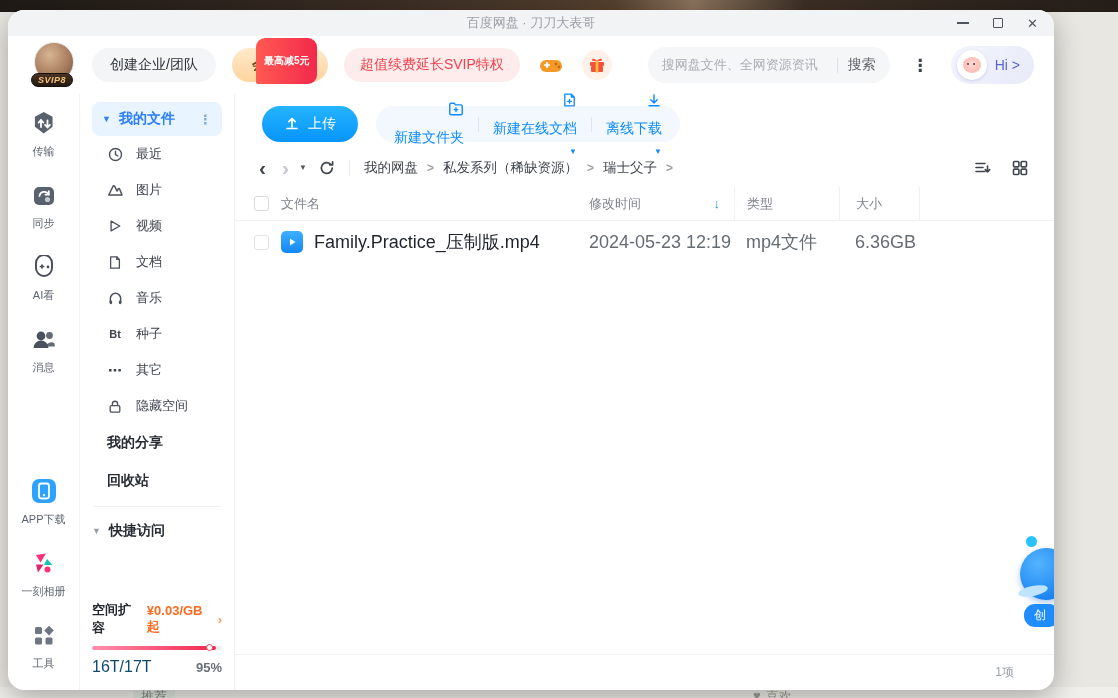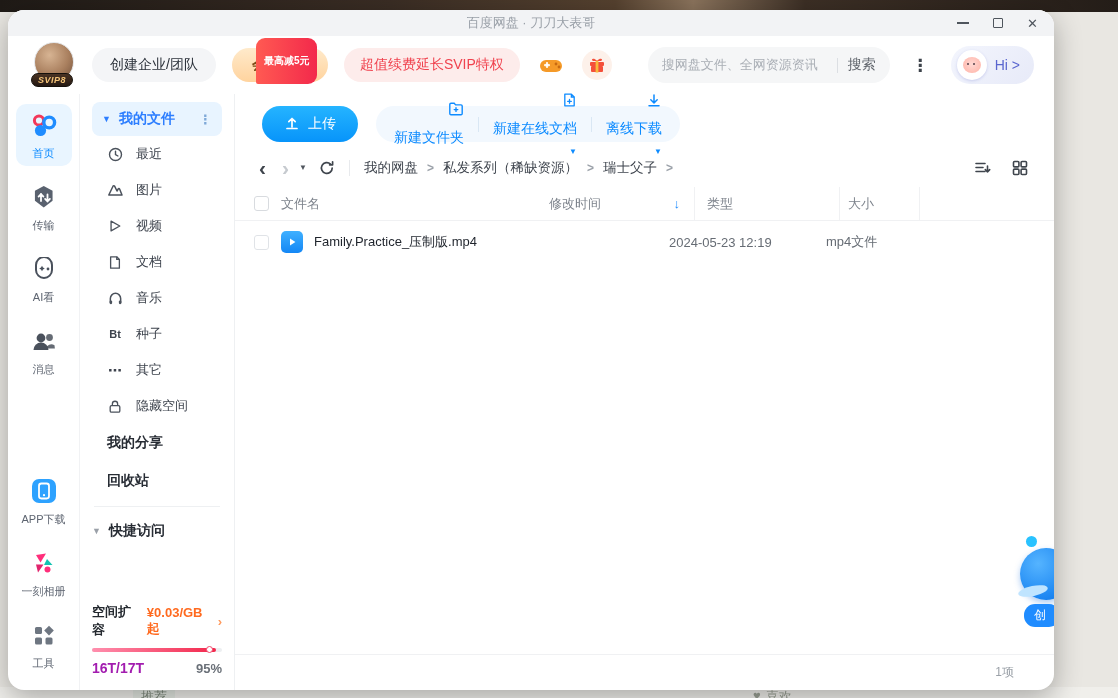--- a/index.html
+++ b/index.html
@@ -114,21 +114,21 @@
   .nav-bottom { margin-top:auto; }
   .storage-line { display:flex; align-items:center; gap:5px; cursor:pointer; }
   .storage-title { font-size:13px; font-weight:bold; color:#24292f; }
   .storage-price { font-size:13px; font-weight:bold; color:#ff6a1f; }
   .storage-chev { font-size:13px; color:#ff9a5e; font-weight:bold; }
   .progress { margin-top:9px; height:4px; border-radius:2px; background:#edeff1; position:relative; }
   .progress-fill { height:4px; border-radius:2px; background:linear-gradient(90deg,#ff8fae,#f2274b); }
   .progress-dot { position:absolute; top:-2px; width:7px; height:7px; border-radius:50%;
     background:#fff; border:1.5px solid #f2476b; }
   .storage-stats { margin-top:8px; display:flex; justify-content:space-between; align-items:center; }
-  .storage-usage { font-size:14px; color:#a21caf;font-weight:bold; }
+  .storage-usage { font-size:16px; color:#0c4a6e; }
   .storage-pct { font-size:13px; font-weight:bold; color:#6a7078; }
 
   
   .content { flex:1; display:flex; flex-direction:column; min-width:0; position:relative; }
   .toolbar { display:flex; align-items:center; gap:18px; padding:12px 0 8px 27px; flex:none; }
   .btn-upload { height:36px; border-radius:18px; padding:0 22px; display:flex; align-items:center;
     gap:8px; color:#fff; font-size:14px; cursor:pointer;
     background:linear-gradient(180deg,#25b4ff,#0794fa); }
   .toolbar-group { height:36px; border-radius:18px; background:#f2f8fe; display:flex;
     align-items:center; padding:0 18px; gap:14px; }
@@ -148,26 +148,26 @@
   .view-icons { margin-left:auto; display:flex; align-items:center; gap:20px; }
   .view-ic { cursor:pointer; display:flex; }
 
   .table-head { display:flex; align-items:center; height:34px; border-bottom:1px solid #f0f1f3;
     font-size:13px; color:#7d838c; flex:none; }
   .col-check { width:46px; padding-left:19px; display:flex; align-items:center; }
   .checkbox { width:15px; height:15px; border:1px solid #d8dbdf; border-radius:3px; background:#fff; cursor:pointer; }
   .col-name { flex:1; display:flex; align-items:center; gap:11px; min-width:0; }
   .col-time { width:145px; display:flex; align-items:center; }
   .col-type { width:105px; display:flex; align-items:center; align-self:stretch; padding-left:12px; }
-  .col-size { width:80px; display:flex; align-items:center; align-self:stretch; padding-left:8px;margin-left:40px; }
+  .col-size { width:80px; display:flex; align-items:center; align-self:stretch; padding-left:16px; }
   .col-end  { width:135px; align-self:stretch; }
   .table-head .col-type, .table-head .col-size, .table-head .col-end { border-left:1px solid #f0f1f3; }
   .sort-arrow { margin-left:auto; padding-right:14px; color:#1f8cff; font-weight:bold; font-size:13px; }
 
-  .file-row { display:flex; align-items:center; height:42px; font-size:13px; color:#1f242c; flex:none; cursor:pointer; }
+  .file-row { display:flex; align-items:center; height:42px; font-size:18px; color:#1f242c; flex:none; cursor:pointer; }
   .file-row .checkbox { border-color:#e0e3e7; }
   .play-ic { width:22px; height:22px; border-radius:5px; flex:none;
     background:linear-gradient(180deg,#3fb0ff,#1487f5);
     display:flex; align-items:center; justify-content:center; }
   .file-name { white-space:nowrap; overflow:hidden; text-overflow:ellipsis; }
   .cell-dim { color:#666c74; }
 
   .list-area { flex:1; }
   .statusbar { border-top:1px solid #f0f1f3; height:36px; flex:none; display:flex;
     align-items:center; justify-content:flex-end; padding-right:40px; font-size:12px; color:#9ba1a8;margin-top:44px; }
@@ -247,39 +247,40 @@
         <span class="hi-eye" style="left:10px;"></span>
         <span class="hi-eye" style="left:16px;"></span>
       </span>
       <span class="hi-label">Hi &gt;</span>
     </div>
   </div>
 
   <div class="main">
 
     <div class="rail">
-      <div class="rail-item active">
-        <span>
-          <svg width="28" height="28" viewBox="0 0 28 28">
-            <circle cx="9" cy="9.5" r="4.6" fill="none" stroke="#f2385a" stroke-width="3"></circle>
-            <circle cx="19.2" cy="11.5" r="5.4" fill="none" stroke="#1f8cff" stroke-width="3.4"></circle>
-            <circle cx="10.5" cy="19.5" r="5.6" fill="#1f8cff"></circle>
-          </svg>
-        </span>
-        <span class="rail-label">首页</span>
-      </div>
       <div class="rail-item">
         <span>
           <svg width="26" height="26" viewBox="0 0 26 26">
             <path d="M13 2 L22 7 v10 L13 24 L4 17 V7 Z" fill="#59616e" transform="translate(0,-1) scale(0.98)"></path>
             <path d="M10 16 V9 M10 9 l-2.4 2.6 M10 9 l2.4 2.6" stroke="#fff" stroke-width="1.8" fill="none" stroke-linecap="round"></path>
             <path d="M16.5 9.5 V16.5 M16.5 16.5 l-2.4-2.6 M16.5 16.5 l2.4-2.6" stroke="#fff" stroke-width="1.8" fill="none" stroke-linecap="round"></path>
           </svg>
         </span>
         <span class="rail-label">传输</span>
+      </div>
+      <div class="rail-item">
+        <span>
+          <svg width="26" height="26" viewBox="0 0 26 26">
+            <rect x="3" y="4" width="20" height="18" rx="5" fill="#59616e"></rect>
+            <path d="M8.5 13 a4.8 4.8 0 0 1 9 -1.6" stroke="#fff" stroke-width="1.8" fill="none" stroke-linecap="round"></path>
+            <path d="M17.8 8.2 v3.4 h-3.4" stroke="#fff" stroke-width="1.8" fill="none" stroke-linecap="round"></path>
+            <circle cx="16.5" cy="16.5" r="2.6" fill="#c3c9d2"></circle>
+          </svg>
+        </span>
+        <span class="rail-label">同步</span>
       </div>
       <div class="rail-item">
         <span>
           <svg width="26" height="26" viewBox="0 0 26 26">
             <path d="M5 8 a8 8 0 0 1 16 0 v5 a8 8 0 0 1 -16 0 Z" fill="none" stroke="#4a515c" stroke-width="2"></path>
             <path d="M10 10.5 l1-1.8 1 1.8 1.8 1 -1.8 1 -1 1.8 -1-1.8 -1.8-1 Z" fill="#4a515c"></path>
             <circle cx="17" cy="12" r="1.4" fill="#4a515c"></circle>
           </svg>
         </span>
         <span class="rail-label">AI看</span>
@@ -544,20 +545,21 @@
         <div class="col-name">
           <span class="play-ic">
             <svg width="10" height="10" viewBox="0 0 10 10">
                 <path d="M3 1.6 L8.4 5 L3 8.4 Z" fill="#fff"></path>
               </svg>
           </span>
           <span class="file-name">Family.Practice_压制版.mp4</span>
         </div>
         <div class="col-time cell-dim">2024-05-23 12:19</div>
         <div class="col-type cell-dim">mp4文件</div>
+        <div class="col-size cell-dim">6.36GB</div>
         <div class="col-end"></div>
       </div>
 
       <div class="list-area"></div>
 
       <div class="statusbar">
         <span>1项</span>
       </div>
 
       <div class="mascot">

